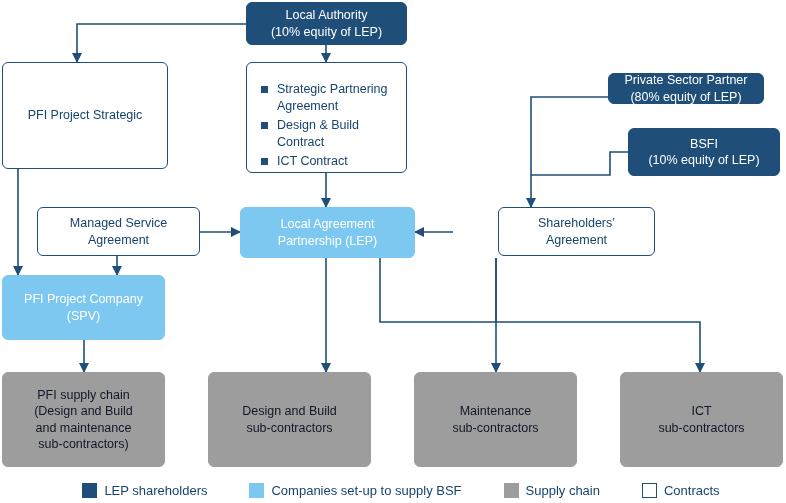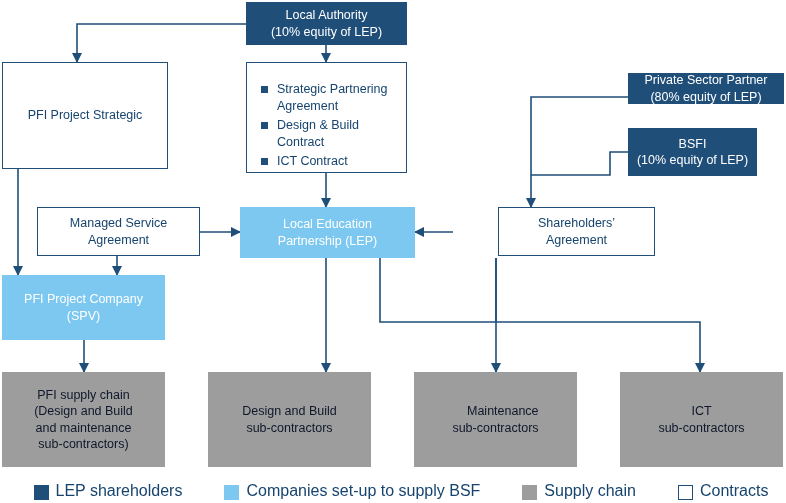--- a/index.html
+++ b/index.html
@@ -20,20 +20,21 @@
   .node {
     position: absolute;
     box-sizing: border-box;
     display: flex;
     align-items: center;
     justify-content: center;
     text-align: center;
     font-size: 12.5px;
     line-height: 1.32;
     z-index: 2;
+    border-radius: 6px;
   }
   .node .lbl { display: block; white-space: pre-line; }
   
   .n-dark {
     background: #1F4E79;
     border: 1px solid #1F4E79;
     color: #ffffff;
   }
   
   .n-light {
@@ -92,23 +93,23 @@
     width: 786px;
     height: 25px;
     display: flex;
     align-items: center;
     justify-content: center;
     gap: 26px;
     z-index: 3;
   }
   .legend-item {
     display: flex;
-    align-items: flex-end;
+    align-items: flex-start;
     gap: 7px;
-    font-size: 16px;
+    font-size: 13px;
     color: #16446e;
     padding-left: 16px;
   }
   .swatch {
     width: 15px;
     height: 15px;
     display: inline-block;
   }
   .sw-dark { background: #1F4E79; }
   .sw-light { background: #7DC8F0; }
@@ -165,37 +166,37 @@
   </div>
 
   <div class="node n-white n-list" style="left:246px; top:62px; width:161px; height:111px;">
     <div class="bullet-row">Strategic Partnering
 Agreement</div>
     <div class="bullet-row">Design &amp; Build
 Contract</div>
     <div class="bullet-row">ICT Contract</div>
   </div>
 
-  <div class="node n-dark" style="left:628px; top:73px; width:156px; height:31px;">
+  <div class="node n-dark" style="left:608px; top:73px; width:156px; height:31px;">
     <span class="lbl">Private Sector Partner
 (80% equity of LEP)</span>
   </div>
 
-  <div class="node n-dark" style="left:628px; top:128px; width:129px; height:48px;">
+  <div class="node n-dark" style="left:628px; top:128px; width:152px; height:48px;">
     <span class="lbl">BSFI
 (10% equity of LEP)</span>
   </div>
 
   <div class="node n-white" style="left:37px; top:207px; width:163px; height:49px;">
     <span class="lbl">Managed Service
 Agreement</span>
   </div>
 
   <div class="node n-light" style="left:240px; top:207px; width:175px; height:51px;">
-    <span class="lbl">Local Education
+    <span class="lbl">Local Agreement
 Partnership (LEP)</span>
   </div>
 
   <div class="node n-white" style="left:453px; top:207px; width:157px; height:49px;margin-left:45px;">
     <span class="lbl">Shareholders’
 Agreement</span>
   </div>
 
   <div class="node n-light" style="left:2px; top:275px; width:163px; height:65px;">
     <span class="lbl">PFI Project Company
@@ -207,21 +208,21 @@
 (Design and Build
 and maintenance
 sub-contractors)</span>
   </div>
 
   <div class="node n-grey" style="left:208px; top:372px; width:163px; height:95px;">
     <span class="lbl">Design and Build
 sub-contractors</span>
   </div>
 
-  <div class="node n-grey" style="left:414px; top:372px; width:163px; height:95px;text-align:right;">
+  <div class="node n-grey" style="left:414px; top:372px; width:163px; height:95px;">
     <span class="lbl">Maintenance
 sub-contractors</span>
   </div>
 
   <div class="node n-grey" style="left:620px; top:372px; width:163px; height:95px;">
     <span class="lbl">ICT
 sub-contractors</span>
   </div>
 
   <div id="legend">

